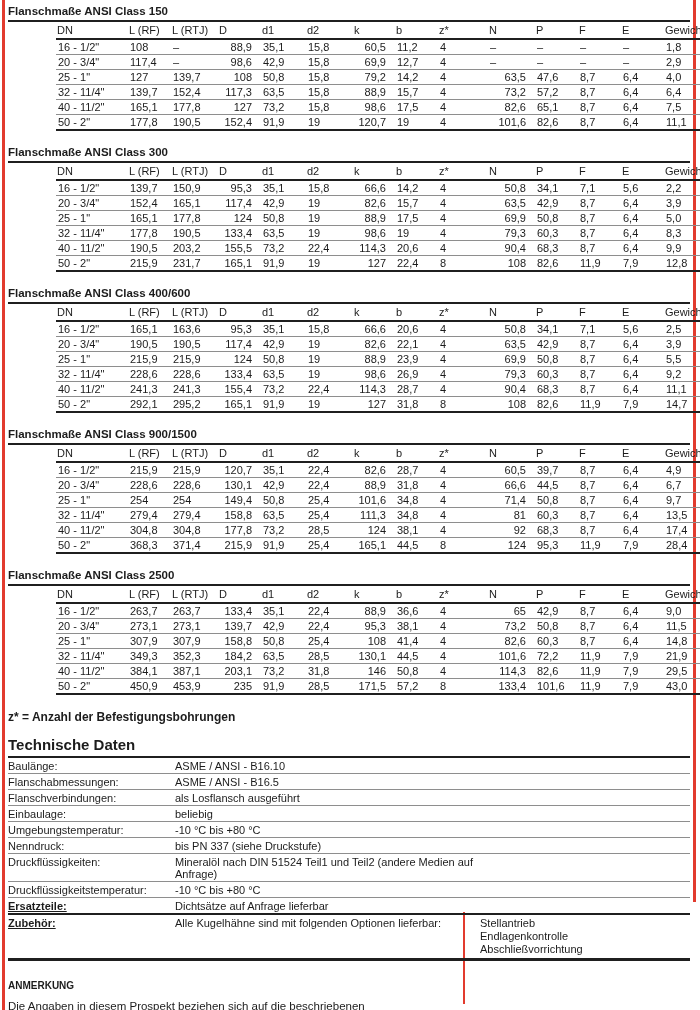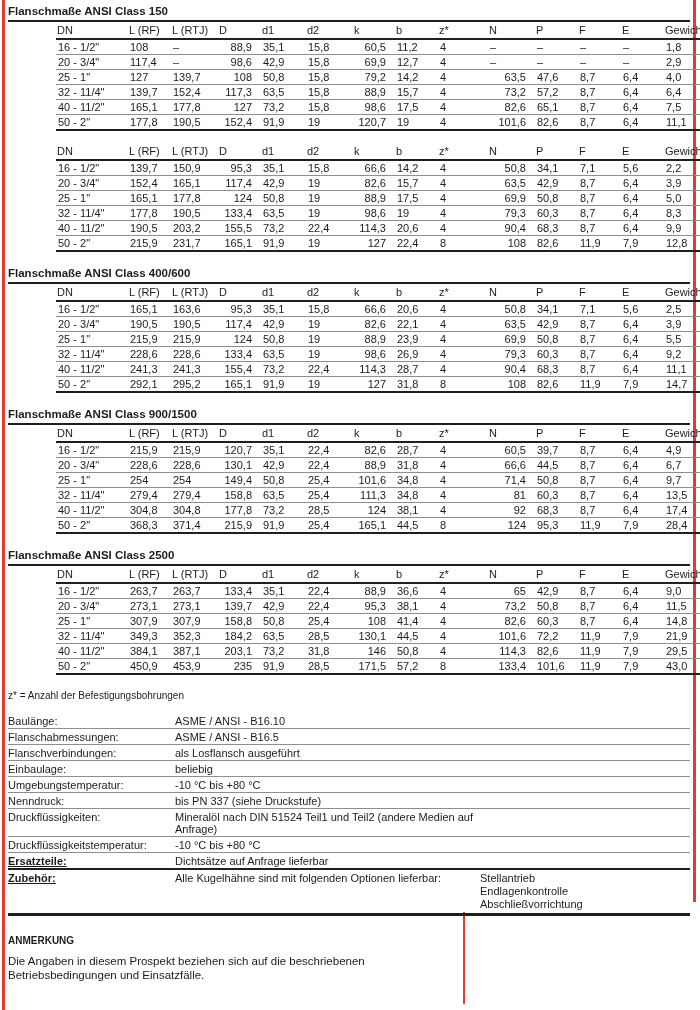--- a/index.html
+++ b/index.html
@@ -26,21 +26,21 @@
     font-weight:normal;text-align:left;padding:2px 0 2px 1px;height:12px;
     border-bottom:2px solid #1f1f1f;white-space:nowrap;overflow:hidden;
   }
   table.dims td{
     padding:1px 0 1px 2px;height:12px;border-bottom:1px solid #8e8e8e;
     white-space:nowrap;overflow:hidden;
   }
   table.dims tbody tr:last-child td{border-bottom:2px solid #1f1f1f;}
   table.dims td.num-r{text-align:right;padding-right:9px;padding-left:0;}
 
-  .footnote{font-size:10px;padding:3px 0 0 0;}
+  .footnote{font-size:12px;padding:3px 0 0 0;font-weight:bold;}
 
   
   .tech{margin-top:12px;}
   .tech-heading{
     font-size:15px;font-weight:bold;line-height:17px;margin:0;
     padding:0 0 3px 0;border-bottom:2px solid #1f1f1f;
   }
   .tech-row{
     display:grid;grid-template-columns:167px 305px 1fr;
     font-size:11px;line-height:12px;padding:2px 0 1px 0;
@@ -197,20 +197,21 @@
               <td>82,6</td>
               <td>8,7</td>
               <td>6,4</td>
               <td>11,1</td>
             </tr>
           </tbody>
     </table>
   </section>
 
   <section class="flange-table">
+    <div class="table-title">Flanschmaße ANSI Class 300</div>
     <table class="dims">
       <colgroup>
         <col style="width:72px">
             <col style="width:43px">
             <col style="width:47px">
         <col style="width:43px">
             <col style="width:45px">
             <col style="width:47px">
         <col style="width:42px">
             <col style="width:43px">
@@ -751,20 +752,21 @@
               <td>43,0</td>
             </tr>
           </tbody>
     </table>
   </section>
 </div>
 
   <div class="footnote">z* = Anzahl der Befestigungsbohrungen</div>
 
   <section class="tech">
+    <h2 class="tech-heading">Technische Daten</h2>
     <div id="tech-rows-host">
   <div class="tech-row">
     <span class="tech-label">Baulänge:</span>
     <span class="tech-value">ASME / ANSI - B16.10</span>
     <span class="tech-options"></span>
   </div>
 
   <div class="tech-row">
     <span class="tech-label">Flanschabmessungen:</span>
     <span class="tech-value">ASME / ANSI - B16.5</span>

